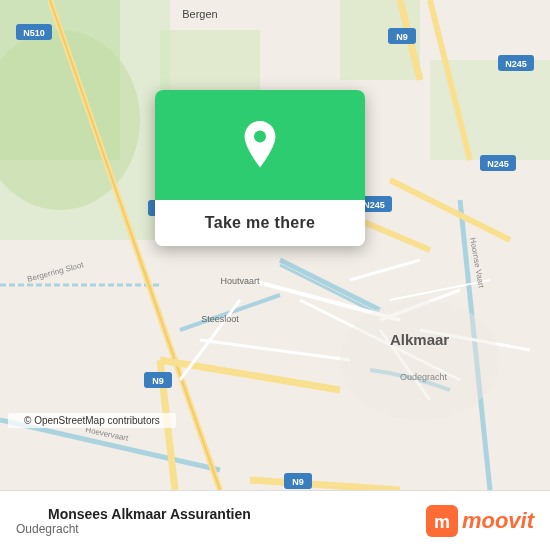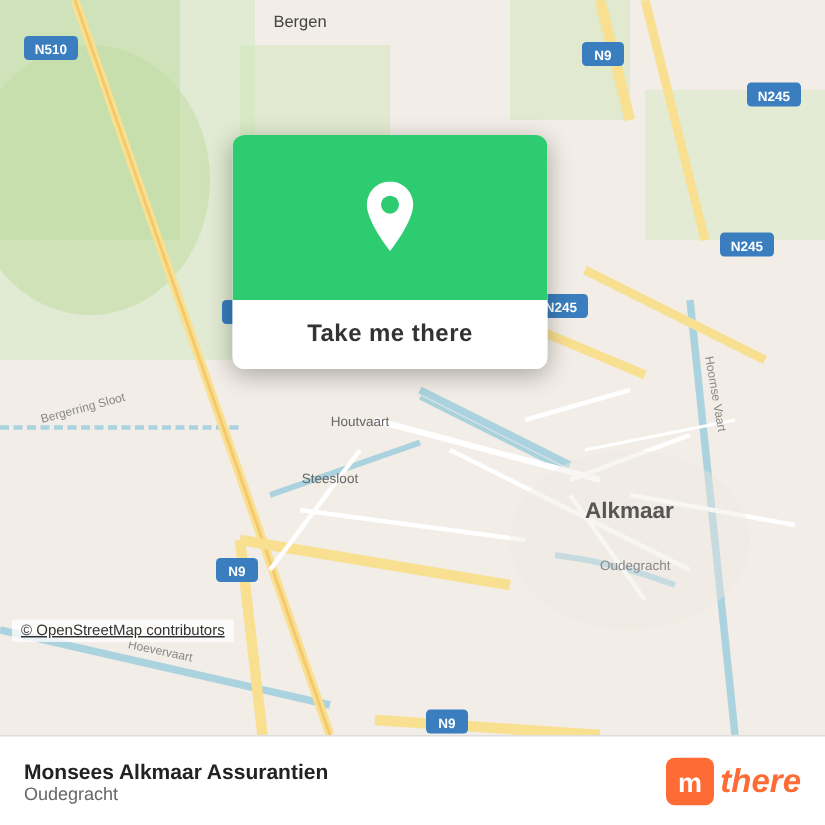--- a/index.html
+++ b/index.html
@@ -82,20 +82,21 @@
 
     #bottom-left {
       display: flex;
       flex-direction: column;
     }
 
     #place-name {
       font-size: 14px;
       font-weight: 700;
       color: #222;
+      margin-left: 32px;
     }
 
     #place-country {
       font-size: 12px;
       color: #666;
     }
 
     #moovit-logo {
       display: flex;
       align-items: center;
@@ -109,23 +110,22 @@
       font-style: italic;
     }
 
     #osm-credit {
       position: absolute;
       bottom: 62px;
       left: 8px;
       font-size: 10px;
       color: #333;
       background: rgba(255,255,255,0.75);
-      padding: 2px 6px;
+      padding: 2px 16px;
       border-radius: 2px;
-      text-decoration: underline;
     }
   </style>
 </head>
 <body>
 
 <div id="map-container">
   <svg id="map-svg" viewBox="0 0 550 490" xmlns="http://www.w3.org/2000/svg">
 
     <rect width="550" height="490" fill="#f2ede6"></rect>
 
@@ -226,15 +226,15 @@
   <div id="bottom-left">
     <span id="place-name">Monsees Alkmaar Assurantien</span>
     <span id="place-country">Oudegracht</span>
   </div>
   <div id="moovit-logo">
 
     <svg width="32" height="32" viewBox="0 0 32 32">
       <rect width="32" height="32" rx="6" fill="#ff6b35"></rect>
       <text x="16" y="23" text-anchor="middle" font-size="18" fill="white" font-weight="bold" font-family="Arial">m</text>
     </svg>
-    <span id="moovit-logo-text">there</span>
+    <span id="moovit-logo-text">moovit</span>
   </div>
 </div>
 
 </body></html>

